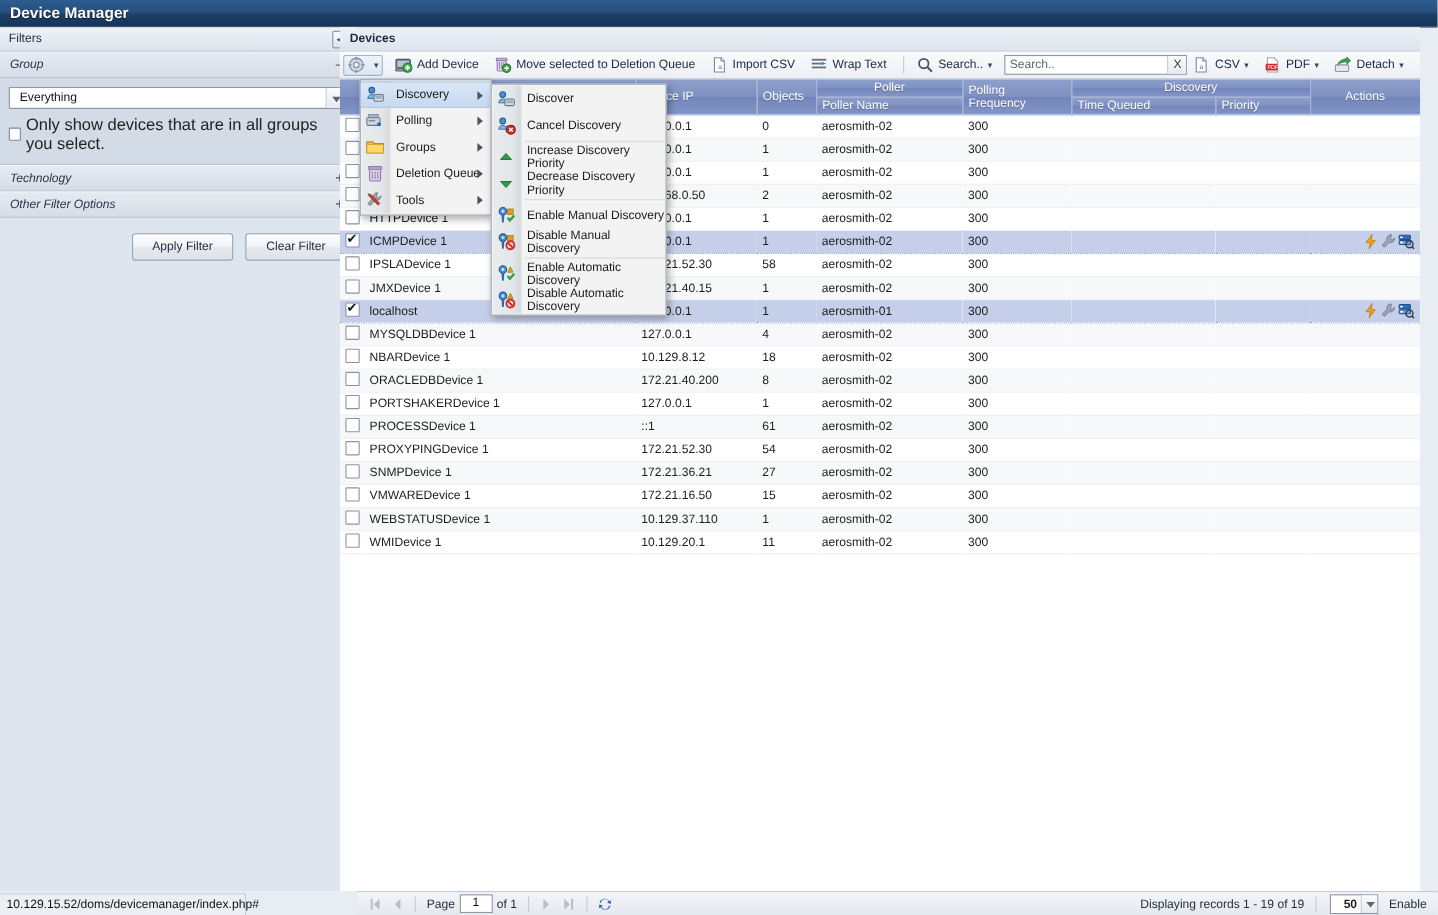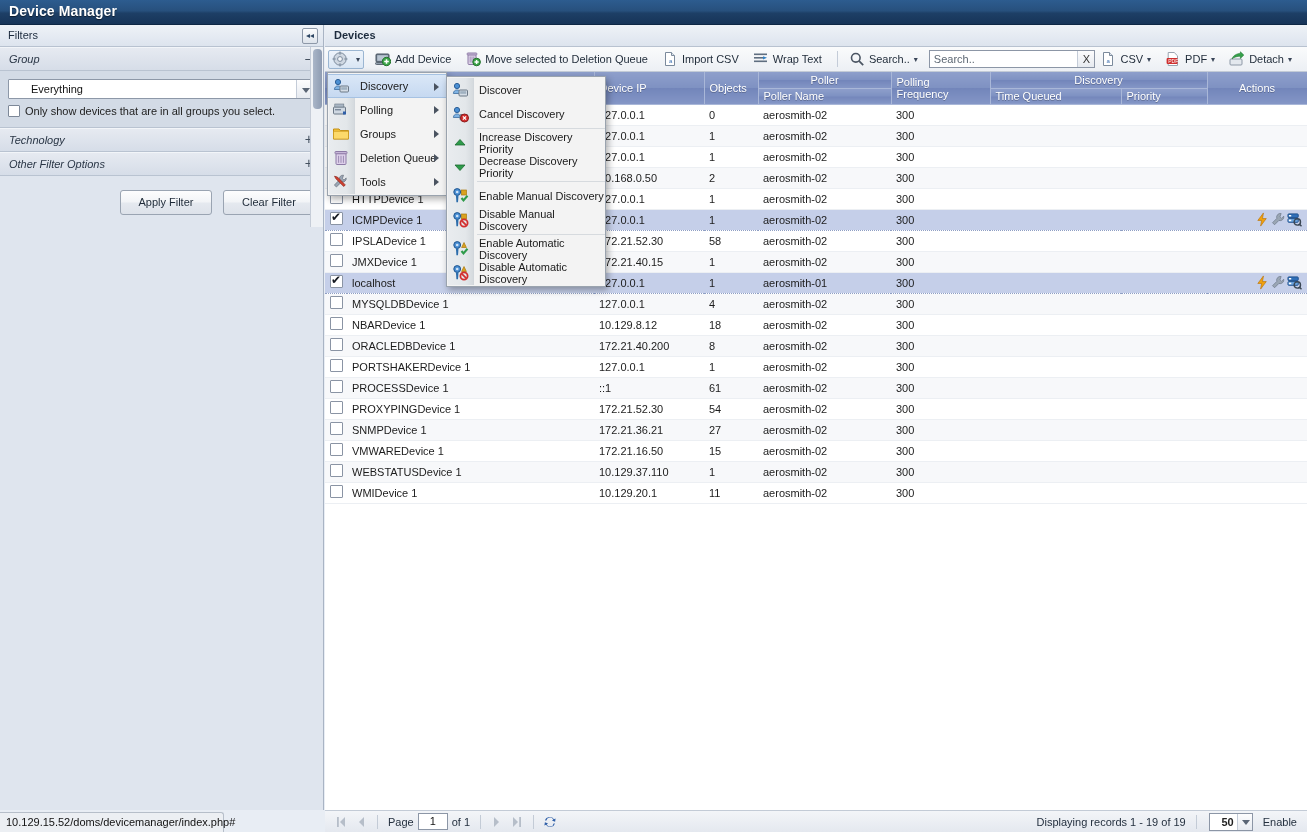--- a/index.html
+++ b/index.html
@@ -68,39 +68,39 @@
   .group-body {
     background: #d3dbe6;
     padding: 8px 8px 10px 8px;
     border-bottom: 1px solid #b9c3d1;
   }
   .combo {
     position: relative; height: 20px;
     background: #fff; border: 1px solid #8d98a8;
     border-radius: 1px;
   }
-  .combo .val { position: absolute; left: 22px; top: 3px; font-size: 11px; color: #111; }
+  .combo .val { position: absolute; left: 9px; top: 3px; font-size: 11px; color: #111; }
   .combo .arrow {
     position: absolute; right: 0; top: 0; width: 18px; height: 18px;
     border-left: 1px solid #c4ccd8;
     background: linear-gradient(to bottom, #fdfdfe, #e6eaf0);
     cursor: pointer;
   }
   .combo .arrow:after {
     content: ""; position: absolute; left: 5px; top: 8px;
     border-left: 4px solid transparent; border-right: 4px solid transparent;
     border-top: 5px solid #5a6575;
   }
   .chkline { margin-top: 6px; display: flex; align-items: center; }
   .chkbox {
     width: 12px; height: 12px; border: 1px solid #7d8898; background: #fff;
     display: inline-block; margin-right: 5px; border-radius: 1px;
     cursor: pointer; position: relative;
   }
-  .chklbl { font-size: 11px; color: #222; }
+  .chklbl { font-size: 15px; color: #222; }
 
   .filters-footer {
     padding: 14px 8px 8px 8px; text-align: right;
     background: #dfe5ee;
   }
   .btn {
     display: inline-block; min-width: 92px; height: 25px; line-height: 23px;
     margin-left: 8px; padding: 0 10px;
     background: linear-gradient(to bottom, #fdfdfe 0%, #f2f4f7 48%, #e5e9ef 52%, #dde2ea 100%);
     border: 1px solid #9aa4b2; border-radius: 3px;
@@ -112,21 +112,21 @@
     position: absolute; right: 0; top: 22px; width: 13px; height: 180px;
     background: #eef1f5; border-left: 1px solid #c5ccd7;
   }
   .lsb .thumb {
     position: absolute; left: 2px; top: 2px; width: 9px; height: 60px;
     background: linear-gradient(to right,#aab6c8,#8e9cb2); border-radius: 4px;
   }
 
   
   .devices-panel {
-    position: absolute; left: 325px; top: 25px; width: 982px; height: 785px;
+    position: absolute; left: 309px; top: 25px; width: 982px; height: 785px;
     background: #ffffff;
   }
   .devices-head {
     position: relative; height: 22px;
     background: linear-gradient(to bottom, #eef2f7 0%, #dde4ee 100%);
     border-bottom: 1px solid #b8c2d0;
   }
   .devices-head .lbl {
     position: absolute; left: 9px; top: 4px;
     font-weight: bold; font-size: 11px; color: #1c2b3d;

